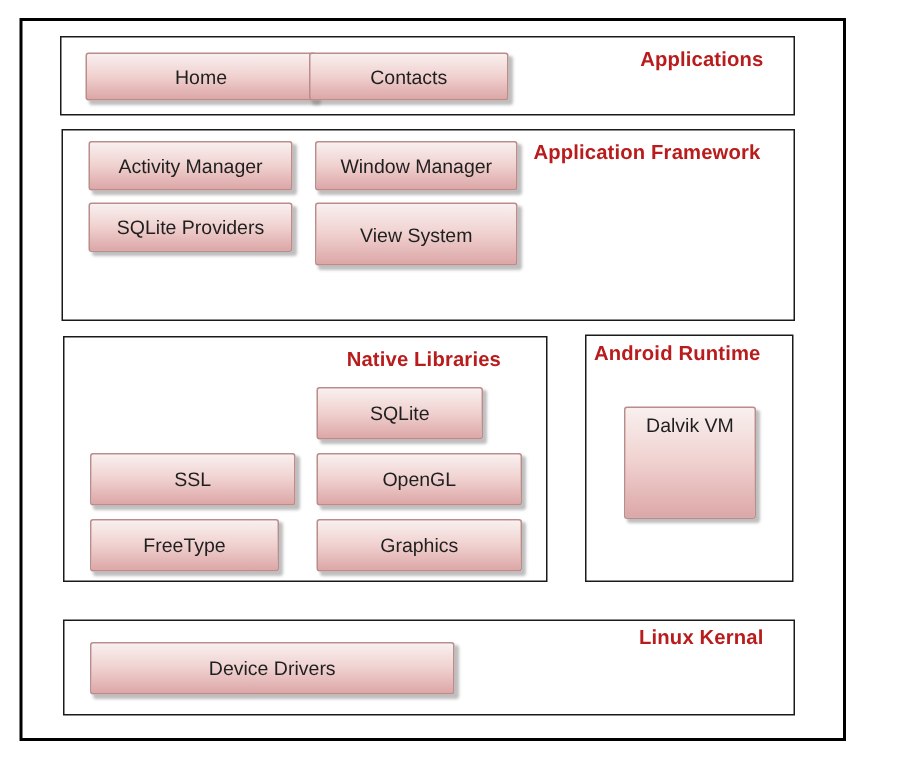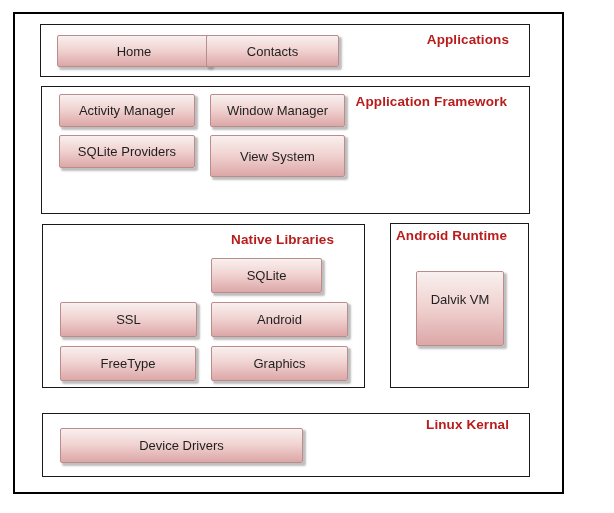--- a/index.html
+++ b/index.html
@@ -45,21 +45,21 @@
     box-shadow: 2.5px 2.5px 2px rgba(110,110,110,0.45);
     display: flex;
     align-items: center;
     justify-content: center;
     font-size: 13px;
     color: #1f1f1f;
     white-space: nowrap;
   }
   .btn.tall {
     align-items: flex-start;
-    padding-top: 20px;
+    padding-top: 4px;
   }
 </style>
 </head>
 <body>
 
 <div class="canvas">
 
   <div class="outer"></div>
 
   <section class="box" style="left:40px;top:24px;width:490px;height:53px">
@@ -73,22 +73,22 @@
     <div class="btn" style="left:17px;top:7px;width:136px;height:33px">Activity Manager</div>
     <div class="btn" style="left:168px;top:7px;width:135px;height:33px">Window Manager</div>
     <div class="btn" style="left:17px;top:48px;width:136px;height:33px">SQLite Providers</div>
     <div class="btn" style="left:168px;top:48px;width:135px;height:42px">View System</div>
   </section>
 
   <section class="box" style="left:42px;top:224px;width:323px;height:164px">
     <span class="sec-label" style="right:30px;top:7px">Native Libraries</span>
     <div class="btn" style="left:168px;top:33px;width:111px;height:35px">SQLite</div>
     <div class="btn" style="left:17px;top:77px;width:137px;height:35px">SSL</div>
-    <div class="btn" style="left:168px;top:77px;width:137px;height:35px">Android</div>
-    <div class="btn" style="left:17px;top:121px;width:136px;height:35px">FreeType</div>
+    <div class="btn" style="left:168px;top:77px;width:137px;height:35px">OpenGL</div>
+    <div class="btn" style="left:17px;top:121px;width:126px;height:35px">FreeType</div>
     <div class="btn" style="left:168px;top:121px;width:137px;height:35px">Graphics</div>
   </section>
 
   <section class="box" style="left:390px;top:223px;width:139px;height:165px">
     <span class="sec-label" style="right:21px;top:4px">Android Runtime</span>
     <div class="btn tall" style="left:25px;top:47px;width:88px;height:75px">Dalvik VM</div>
   </section>
 
   <section class="box" style="left:42px;top:413px;width:488px;height:64px">
     <span class="sec-label" style="right:20px;top:3px">Linux Kernal</span>

